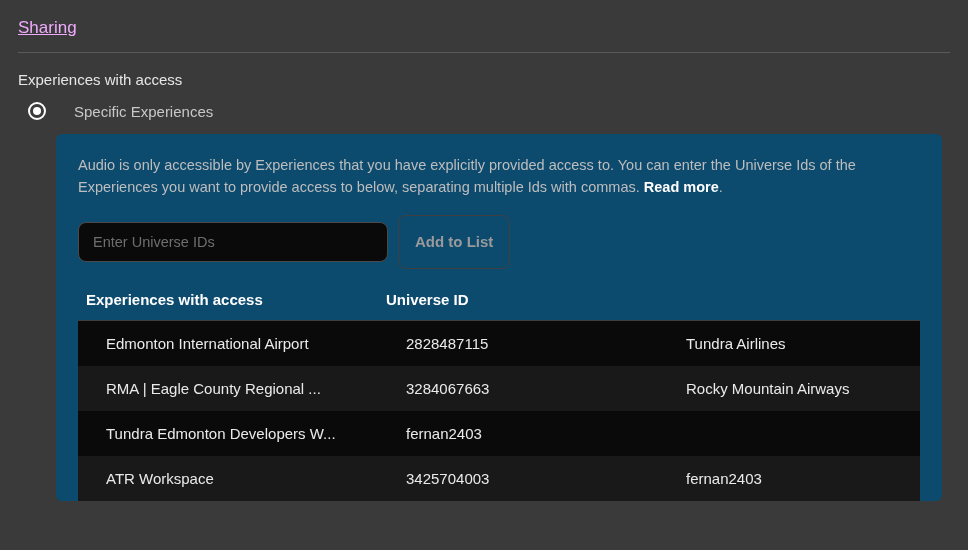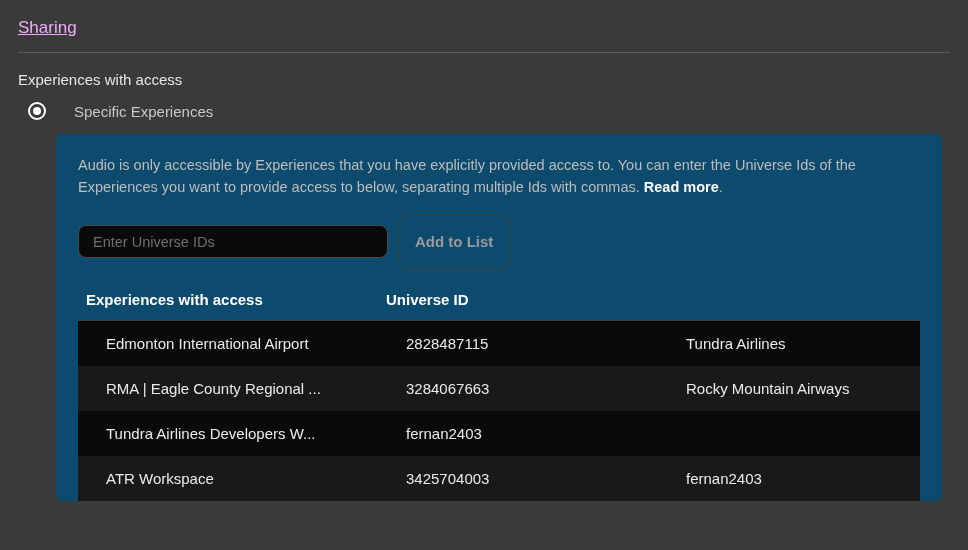--- a/index.html
+++ b/index.html
@@ -67,21 +67,21 @@
     cursor: pointer;
   }
   .input-row {
     display: flex;
     gap: 10px;
     align-items: center;
     margin-bottom: 16px;
   }
   .uid-input {
     width: 310px;
-    height: 33px;
+    height: 40px;
     background: #0a0a0a;
     border: 1px solid #4a4a4a;
     border-radius: 8px;
     color: #ddd;
     font-size: 14.5px;
     padding: 0 14px;
     outline: none;
   }
   .uid-input::placeholder { color: #6e6e6e; }
   .add-btn {
@@ -160,21 +160,21 @@
             <div class="cell">Edmonton International Airport</div>
             <div class="cell">2828487115</div>
             <div class="cell">Tundra Airlines</div>
           </div>
           <div class="trow">
             <div class="cell">RMA | Eagle County Regional ...</div>
             <div class="cell">3284067663</div>
             <div class="cell">Rocky Mountain Airways</div>
           </div>
           <div class="trow">
-            <div class="cell">Tundra Airlines Developers W...</div>
+            <div class="cell">Tundra Edmonton Developers W...</div>
             <div class="cell">fernan2403</div>
           </div>
           <div class="trow">
             <div class="cell">ATR Workspace</div>
             <div class="cell">3425704003</div>
             <div class="cell">fernan2403</div>
           </div>
         </div>
     </div>
   </div>

